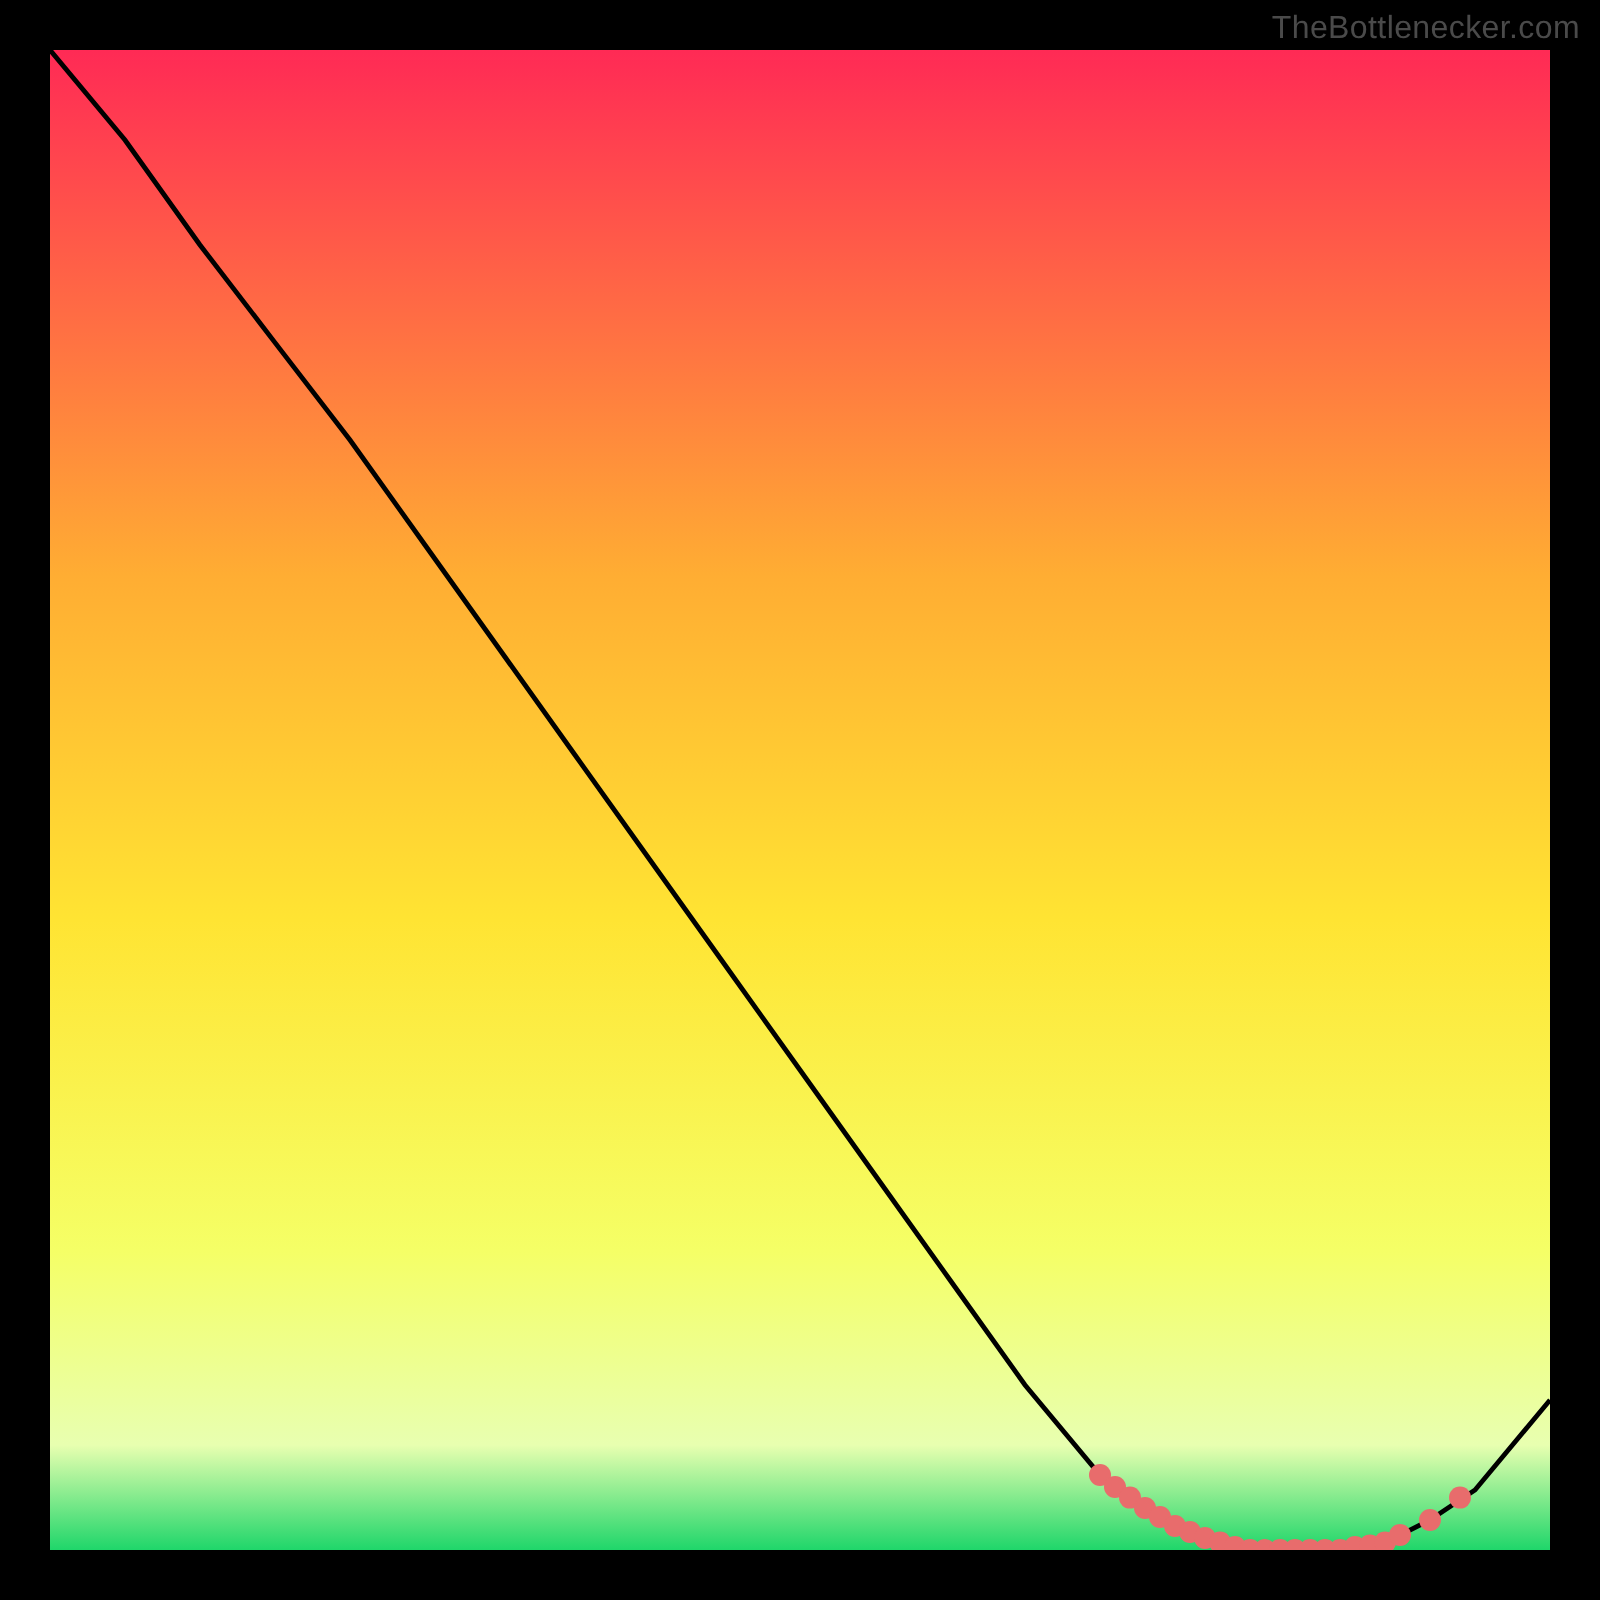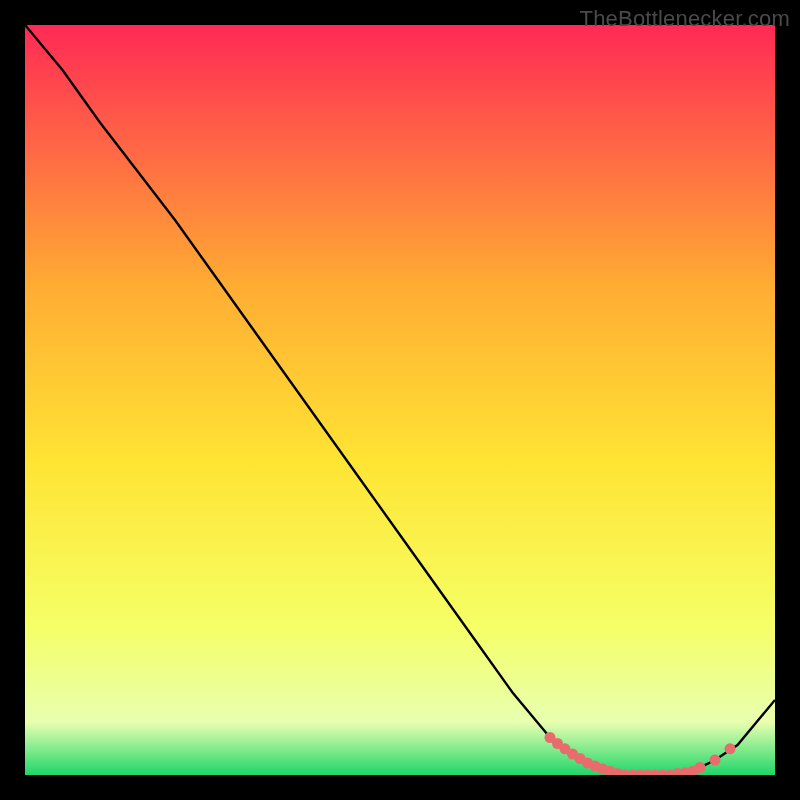--- a/index.html
+++ b/index.html
@@ -9,21 +9,21 @@
     background: #000;
     position: relative;
     font-family: Arial, sans-serif;
     overflow: hidden;
   }
   .watermark {
     position: absolute;
     top: 6px;
     right: 10px;
     color: #4a4a4a;
-    font-size: 22px;
+    font-size: 16px;
     font-weight: normal;
     z-index: 10;
     letter-spacing: 0.2px;
   }
   .plot-area {
     position: absolute;
     top: 25px;
     left: 25px;
     width: 750px;
     height: 750px;

